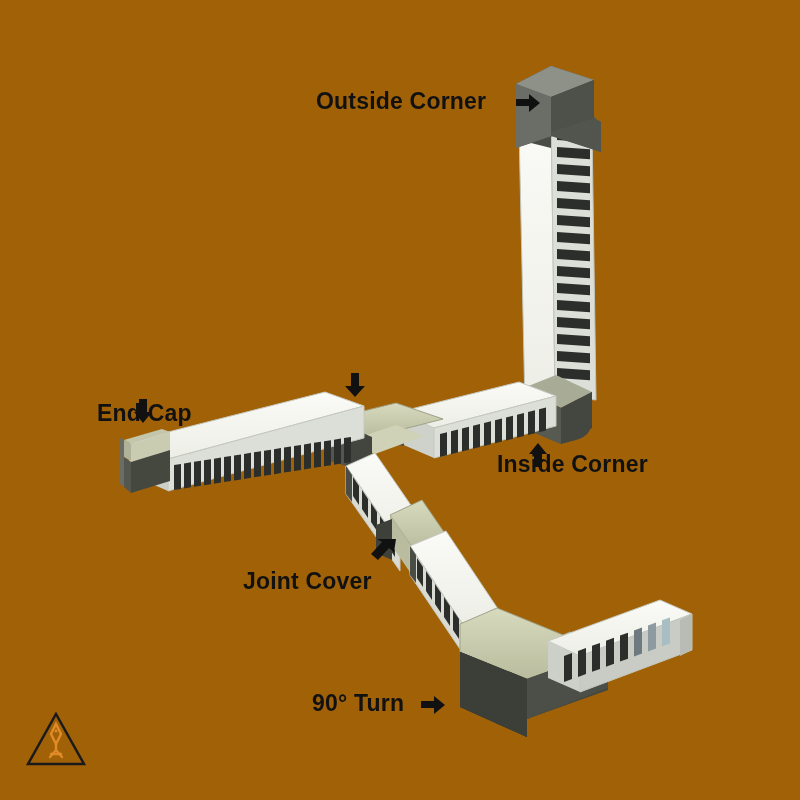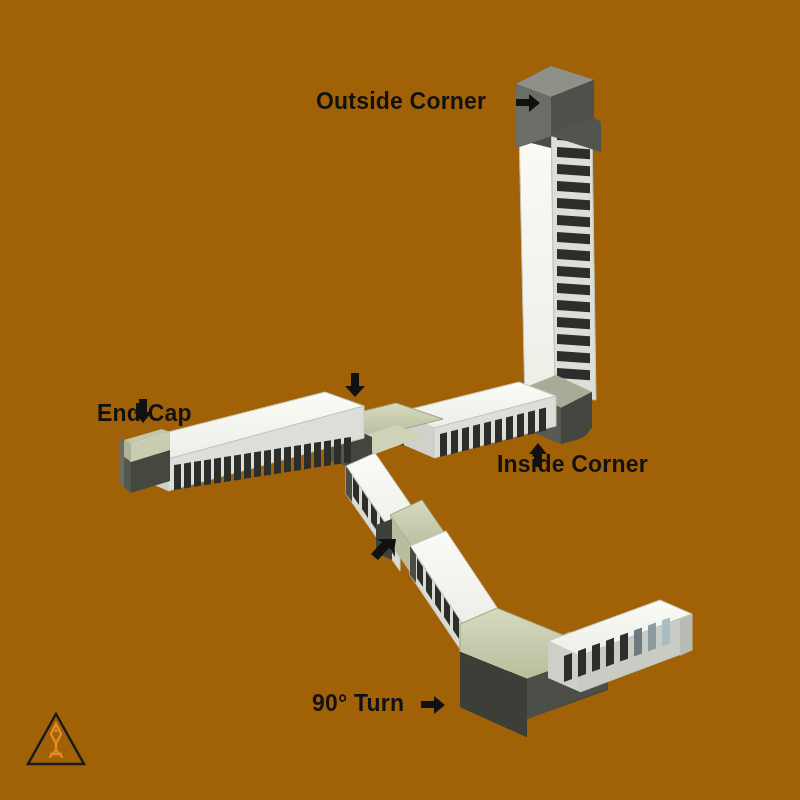--- a/index.html
+++ b/index.html
@@ -326,20 +326,23 @@
   <svg class="arrow" style="left:528px; top:442px;" width="20" height="26" viewBox="0 0 20 26">
     <path d="M10,1 L19,12 L14,12 L14,25 L6,25 L6,12 L1,12 Z" fill="#111111"></path>
   </svg>
   <div class="callout lbl-inside-corner">
     <span class="callout-text">Inside Corner</span>
   </div>
 
   <svg class="arrow" style="left:370px; top:538px;" width="28" height="24" viewBox="0 0 28 24">
     <path d="M26,1 L24,14 L19,10 L8,22 L1,16 L12,4 L7,1 Z" fill="#111111"></path>
   </svg>
+  <div class="callout lbl-joint-cover">
+    <span class="callout-text">Joint Cover</span>
+  </div>
 
   <div class="callout lbl-ninety-turn">
     <span class="callout-text">90° Turn</span>
   </div>
   <svg class="arrow" style="left:420px; top:694px;" width="26" height="22" viewBox="0 0 26 22">
     <path d="M1,7 L14,7 L14,2 L25,11 L14,20 L14,14 L1,14 Z" fill="#111111"></path>
   </svg>
 
   <svg class="watermark" viewBox="0 0 62 58">
     <polygon points="31,4 59,54 3,54" fill="none" stroke="#1a1a1a" stroke-width="2.5"></polygon>

